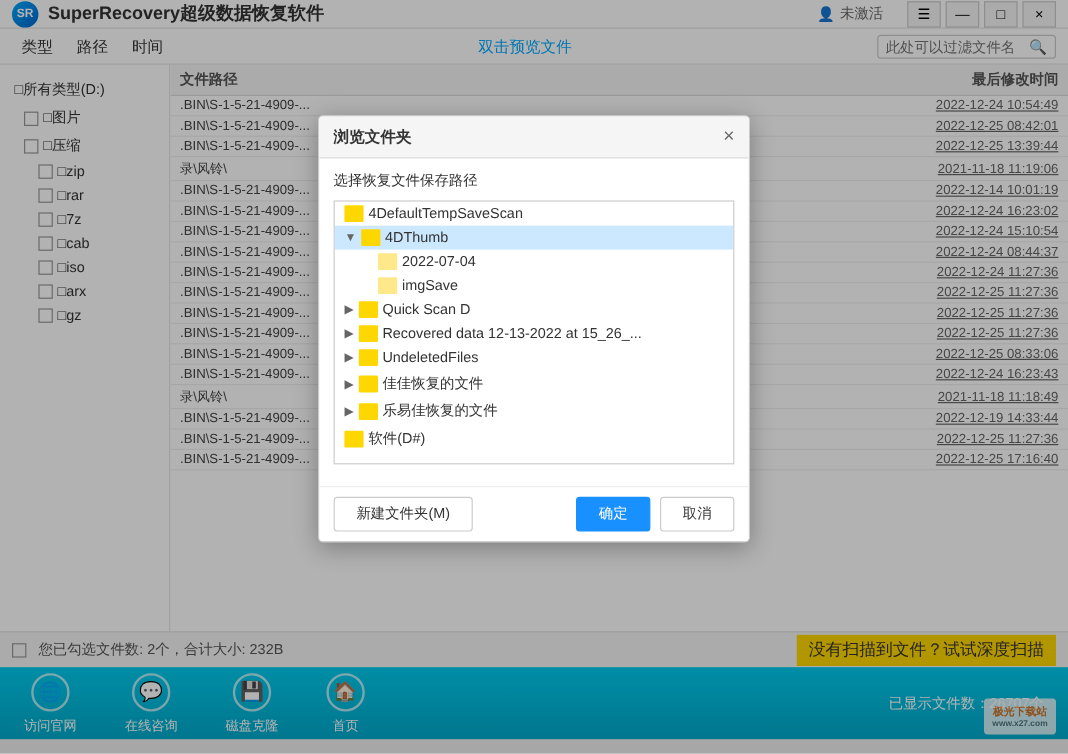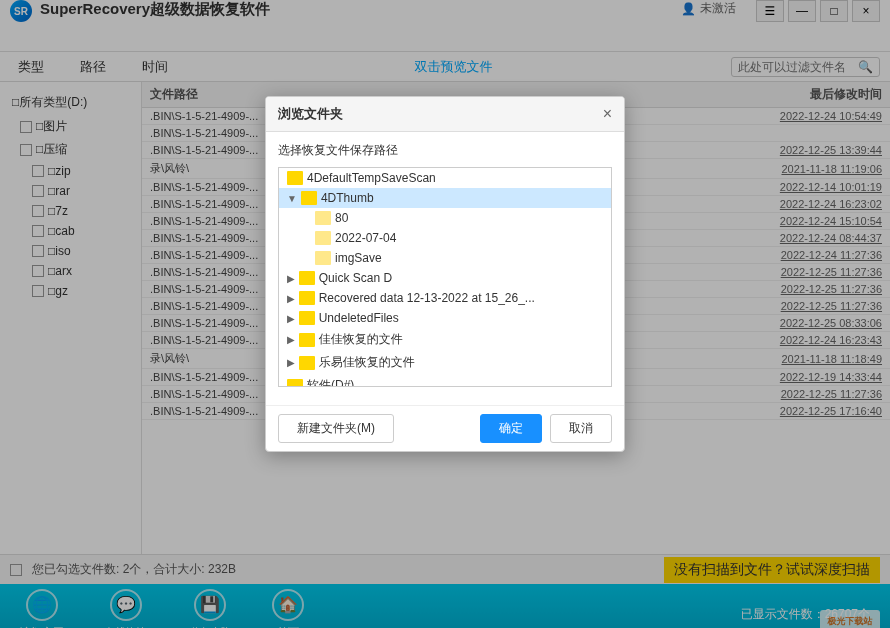--- a/index.html
+++ b/index.html
@@ -1,23 +1,23 @@
 <!DOCTYPE html>
 <html><head>
   <meta charset="utf-8">
   <style>
     * { box-sizing: border-box; margin: 0; padding: 0; }
     body { width: 890px; height: 628px; font-family: 'Microsoft YaHei', Arial, sans-serif; font-size: 12px; background: #f0f0f0; overflow: hidden; position: relative; }
 
     
     .title-bar {
-      height: 52px;
+      height: 24px;
       background: #fff;
       display: flex;
-      align-items: flex-start;
+      align-items: center;
       padding: 0 10px;
       border-bottom: 1px solid #e0e0e0;
     }
     .title-bar-logo {
       width: 22px; height: 22px;
       background: linear-gradient(135deg, #00aaff, #0066cc);
       border-radius: 50%;
       margin-right: 8px;
       display: flex; align-items: center; justify-content: center;
       color: white; font-size: 10px; font-weight: bold;
@@ -40,21 +40,21 @@
     }
 
     
     .toolbar {
       height: 30px;
       background: #fff;
       display: flex;
       align-items: center;
       padding: 0 10px;
       border-bottom: 1px solid #ddd;
-      gap: 20px;
+      gap: 4px;
     }
     .toolbar-item {
       color: #333; font-size: 13px; cursor: pointer; padding: 4px 8px;
     }
     .toolbar-center {
       flex: 1; text-align: center; color: #00aaff; font-size: 13px;
     }
     .toolbar-search {
       display: flex; align-items: center;
       border: 1px solid #ccc; border-radius: 3px;
@@ -326,20 +326,21 @@
     <div class="file-list-header">
       <span>文件路径</span>
       <span style="text-align:right;">最后修改时间</span>
     </div>
     <div class="file-row">
       <span class="col-name">.BIN\S-1-5-21-4909-...</span>
       <span class="col-date">2022-12-24 10:54:49</span>
     </div>
     <div class="file-row">
       <span class="col-name">.BIN\S-1-5-21-4909-...</span>
+      <span class="col-date">2022-12-25 08:42:01</span>
     </div>
     <div class="file-row">
       <span class="col-name">.BIN\S-1-5-21-4909-...</span>
       <span class="col-date">2022-12-25 13:39:44</span>
     </div>
     <div class="file-row">
       <span class="col-name">录\风铃\</span>
       <span class="col-date">2021-11-18 11:19:06</span>
     </div>
     <div class="file-row">
@@ -451,24 +452,20 @@
           <span class="folder-icon"></span>
           <span>4DefaultTempSaveScan</span>
         </div>
         <div class="tree-item selected">
           <span style="color:#666;font-size:10px;flex-shrink:0;">▼</span>
           <span class="folder-icon"></span>
           <span>4DThumb</span>
         </div>
         <div class="tree-item indent-t2">
           <span class="folder-icon light"></span>
-          <span>80</span>
-        </div>
-        <div class="tree-item indent-t2">
-          <span class="folder-icon light"></span>
           <span>2022-07-04</span>
         </div>
         <div class="tree-item indent-t2">
           <span class="folder-icon light"></span>
           <span>imgSave</span>
         </div>
         <div class="tree-item">
           <span style="color:#666;font-size:10px;flex-shrink:0;">▶</span>
           <span class="folder-icon"></span>
           <span>Quick Scan D</span>

